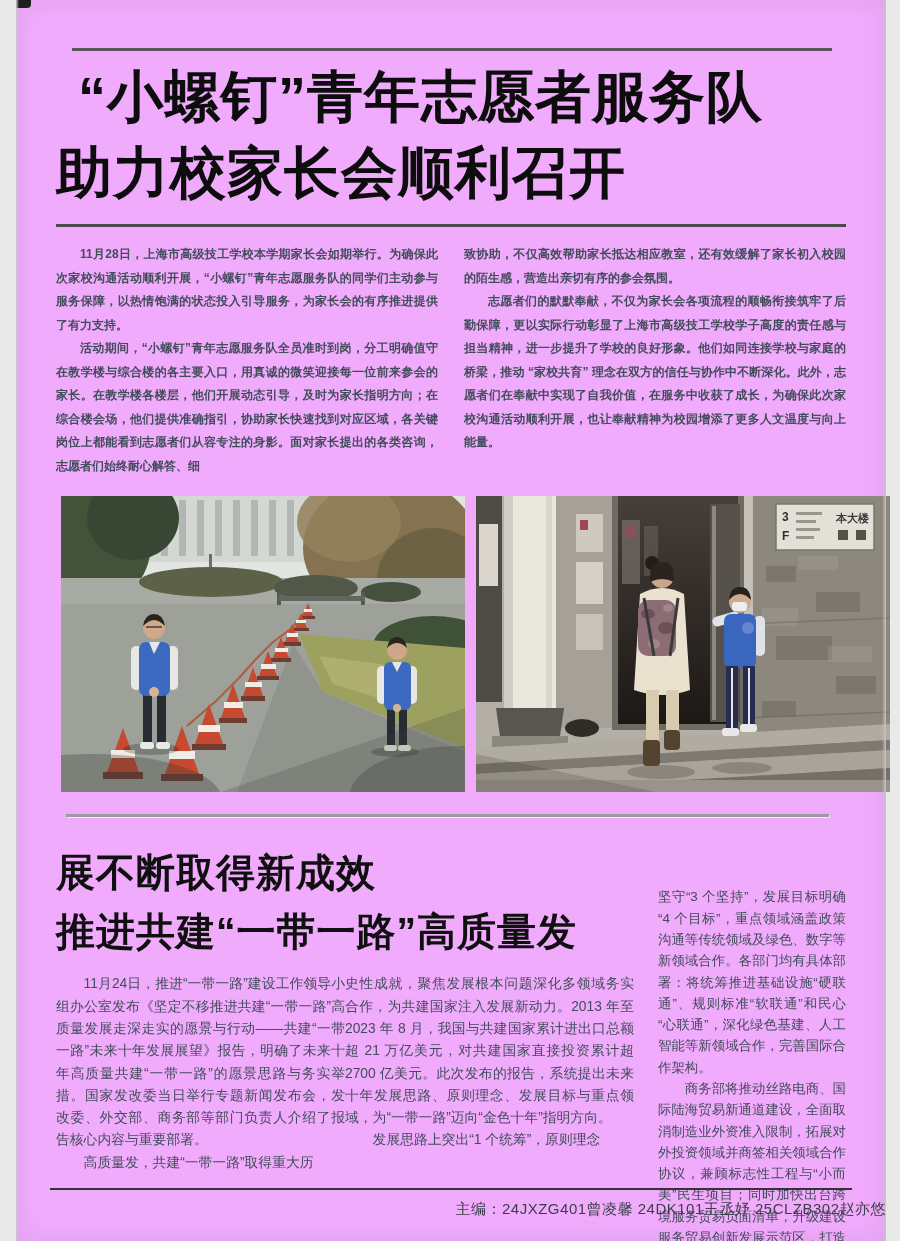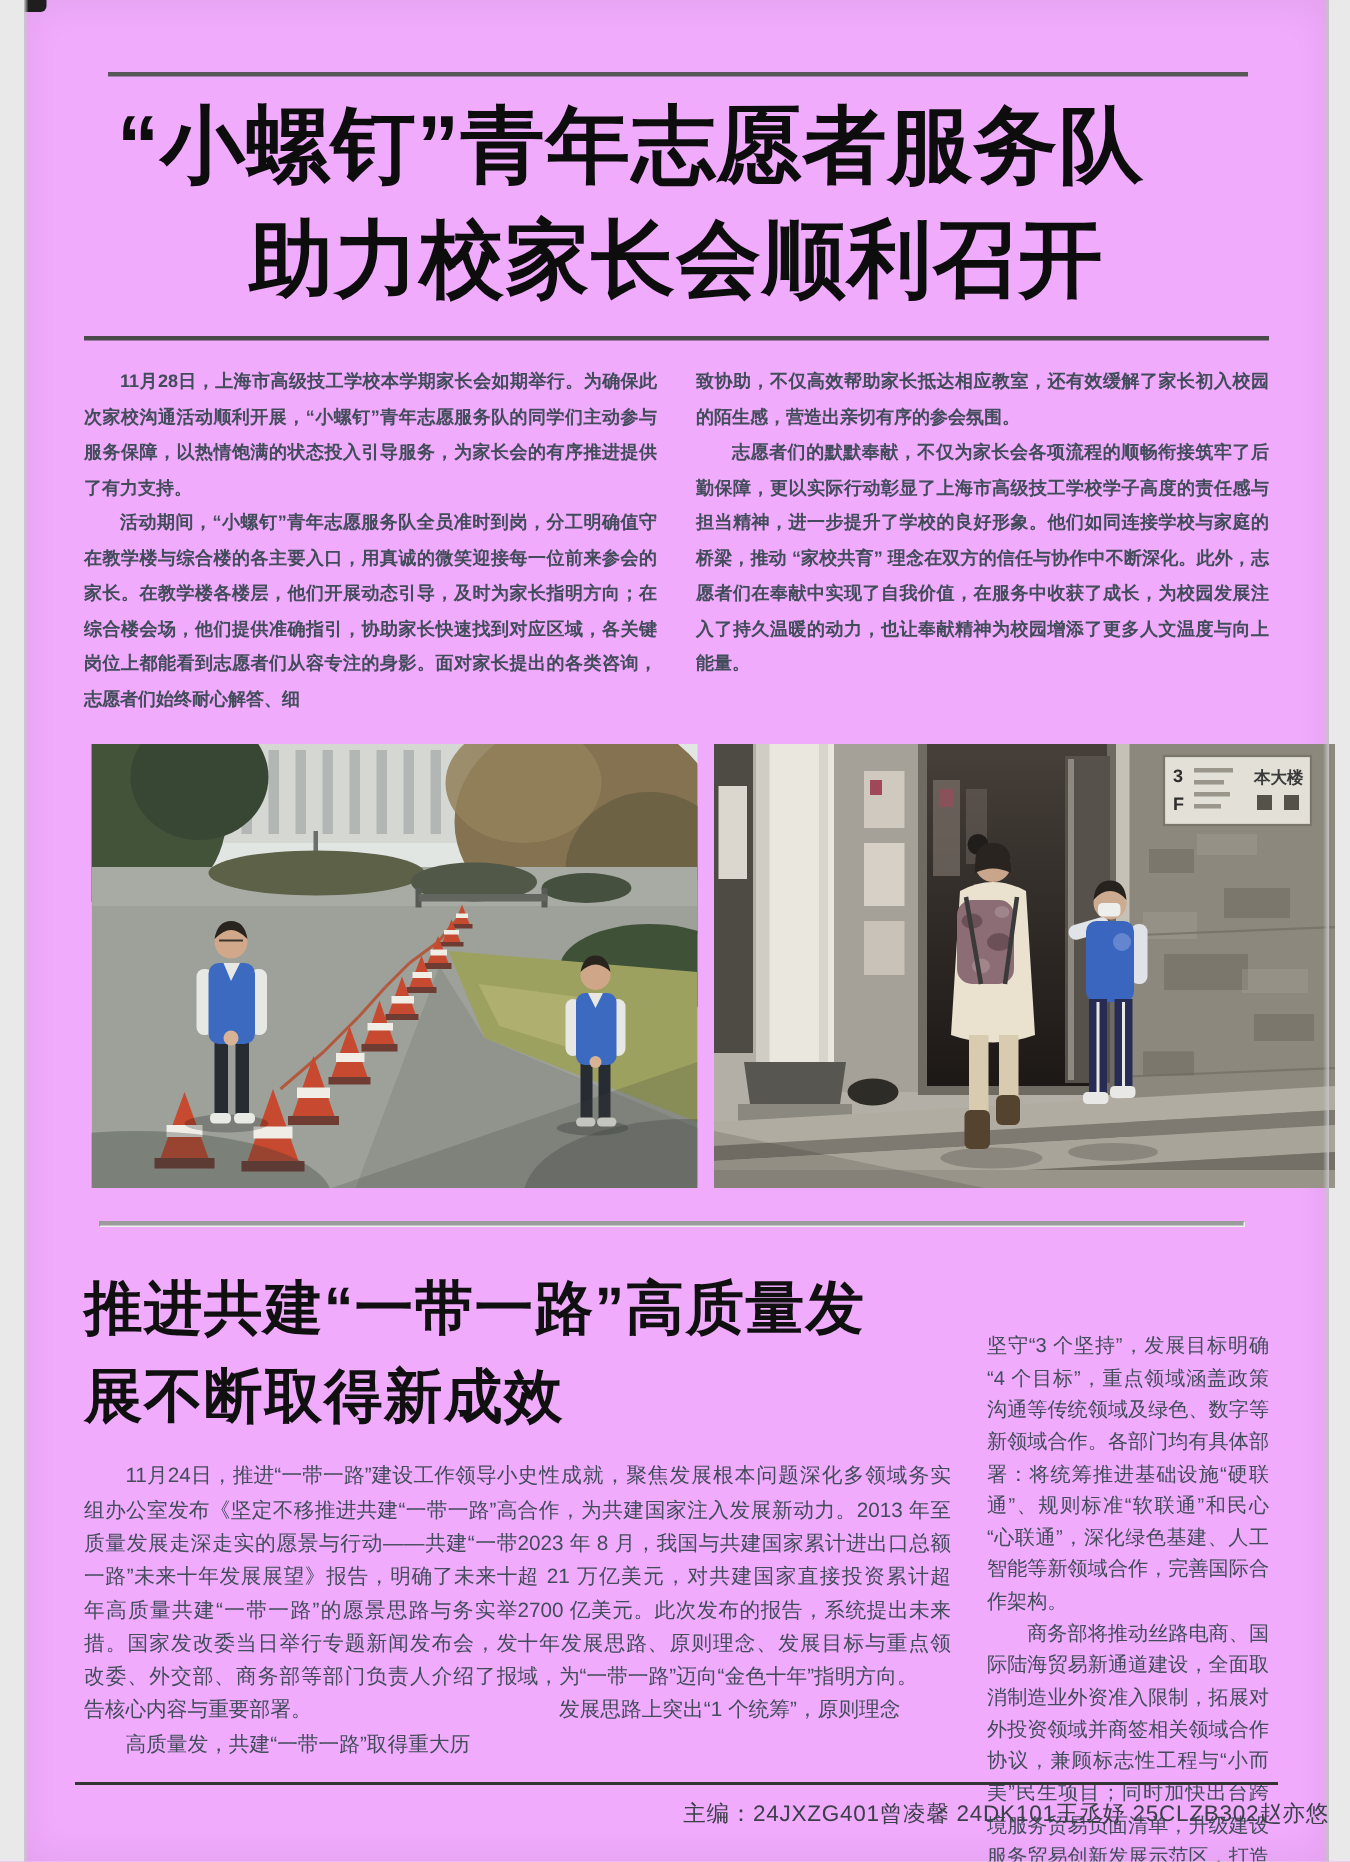--- a/index.html
+++ b/index.html
@@ -24,21 +24,21 @@
   .rule-top{margin:0 14px 0 16px;background:#585858;}
   .rule-mid{margin-top:13px;background:#4a4a4a;}
   .rule-thin{height:2px;background:#9c9c9c;margin:22px 16px 0 10px;}
 
   .headline1{
     margin:8px 0 0 0;
     font-size:56px;line-height:1.36;font-weight:900;
     color:#0d0d0d;letter-spacing:1px;
   }
   .headline1 .l1{display:block;padding-left:22px;}
-  .headline1 .l2{display:block;text-align:center;}
+  .headline1 .l2{display:block;}
 
   .cols2{display:flex;gap:26px;margin-top:16px;}
   .cols2 .col{flex:1;}
   .bodytext p{
     margin:0;font-size:12px;line-height:23.5px;color:#424c5a;
     text-align:justify;
     font-weight:bold;
   }
   .bodytext p.ind{text-indent:2em;}
 
@@ -84,21 +84,21 @@
     </h1>
     <hr class="rule rule-mid">
 
     <div class="cols2 bodytext">
       <div class="col">
         <p class="ind">11月28日，上海市高级技工学校本学期家长会如期举行。为确保此次家校沟通活动顺利开展，“小螺钉”青年志愿服务队的同学们主动参与服务保障，以热情饱满的状态投入引导服务，为家长会的有序推进提供了有力支持。</p>
         <p class="ind">活动期间，“小螺钉”青年志愿服务队全员准时到岗，分工明确值守在教学楼与综合楼的各主要入口，用真诚的微笑迎接每一位前来参会的家长。在教学楼各楼层，他们开展动态引导，及时为家长指明方向；在综合楼会场，他们提供准确指引，协助家长快速找到对应区域，各关键岗位上都能看到志愿者们从容专注的身影。面对家长提出的各类咨询，志愿者们始终耐心解答、细</p>
       </div>
       <div class="col">
         <p>致协助，不仅高效帮助家长抵达相应教室，还有效缓解了家长初入校园的陌生感，营造出亲切有序的参会氛围。</p>
-        <p class="ind">志愿者们的默默奉献，不仅为家长会各项流程的顺畅衔接筑牢了后勤保障，更以实际行动彰显了上海市高级技工学校学子高度的责任感与担当精神，进一步提升了学校的良好形象。他们如同连接学校与家庭的桥梁，推动 “家校共育” 理念在双方的信任与协作中不断深化。此外，志愿者们在奉献中实现了自我价值，在服务中收获了成长，为校园发展注入了持久温暖的动力，也让奉献精神为校园增添了更多人文温度与向上能量。</p>
+        <p class="ind">志愿者们的默默奉献，不仅为家长会各项流程的顺畅衔接筑牢了后勤保障，更以实际行动彰显了上海市高级技工学校学子高度的责任感与担当精神，进一步提升了学校的良好形象。他们如同连接学校与家庭的桥梁，推动 “家校共育” 理念在双方的信任与协作中不断深化。此外，志愿者们在奉献中实现了自我价值，在服务中收获了成长，为确保此次家校沟通活动顺利开展，也让奉献精神为校园增添了更多人文温度与向上能量。</p>
       </div>
     </div>
 
     <div class="photo-row">
       <div class="photo-frame">
         <svg width="404" height="296" viewBox="0 0 404 296">
           <rect width="404" height="90" fill="#e2e6e2"></rect>
           <rect x="88" y="0" width="165" height="66" fill="#d5d7d3"></rect>
           <g fill="#b2b6b4">
             <rect x="100" y="4" width="7" height="56"></rect>
@@ -308,22 +308,22 @@
           </g>
           <polygon points="0,296 180,296 0,258" fill="#2f2c27" opacity="0.18"></polygon>
         </svg>
       </div>
     </div>
 
     <hr class="rule-thin">
     <div class="article2">
       <div class="a2-left">
         <h2 class="headline2">
+          <span>展不断取得新成效</span>
           <span>推进共建“一带一路”高质量发</span>
-          <span>展不断取得新成效</span>
         </h2>
         <div class="a2cols a2text">
           <div class="col">
             <p class="ind">11月24日，推进“一带一路”建设工作领导小组办公室发布《坚定不移推进共建“一带一路”高质量发展走深走实的愿景与行动——共建“一带一路”未来十年发展展望》报告，明确了未来十年高质量共建“一带一路”的愿景思路与务实举措。国家发改委当日举行专题新闻发布会，发改委、外交部、商务部等部门负责人介绍了报告核心内容与重要部署。</p>
             <p class="ind">高质量发，共建“一带一路”取得重大历</p>
           </div>
           <div class="col">
             <p>史性成就，聚焦发展根本问题深化多领域务实合作，为共建国家注入发展新动力。2013 年至 2023 年 8 月，我国与共建国家累计进出口总额超 21 万亿美元，对共建国家直接投资累计超 2700 亿美元。此次发布的报告，系统提出未来十年发展思路、原则理念、发展目标与重点领域，为“一带一路”迈向“金色十年”指明方向。</p>
             <p class="ind">发展思路上突出“1 个统筹”，原则理念</p>
           </div>

